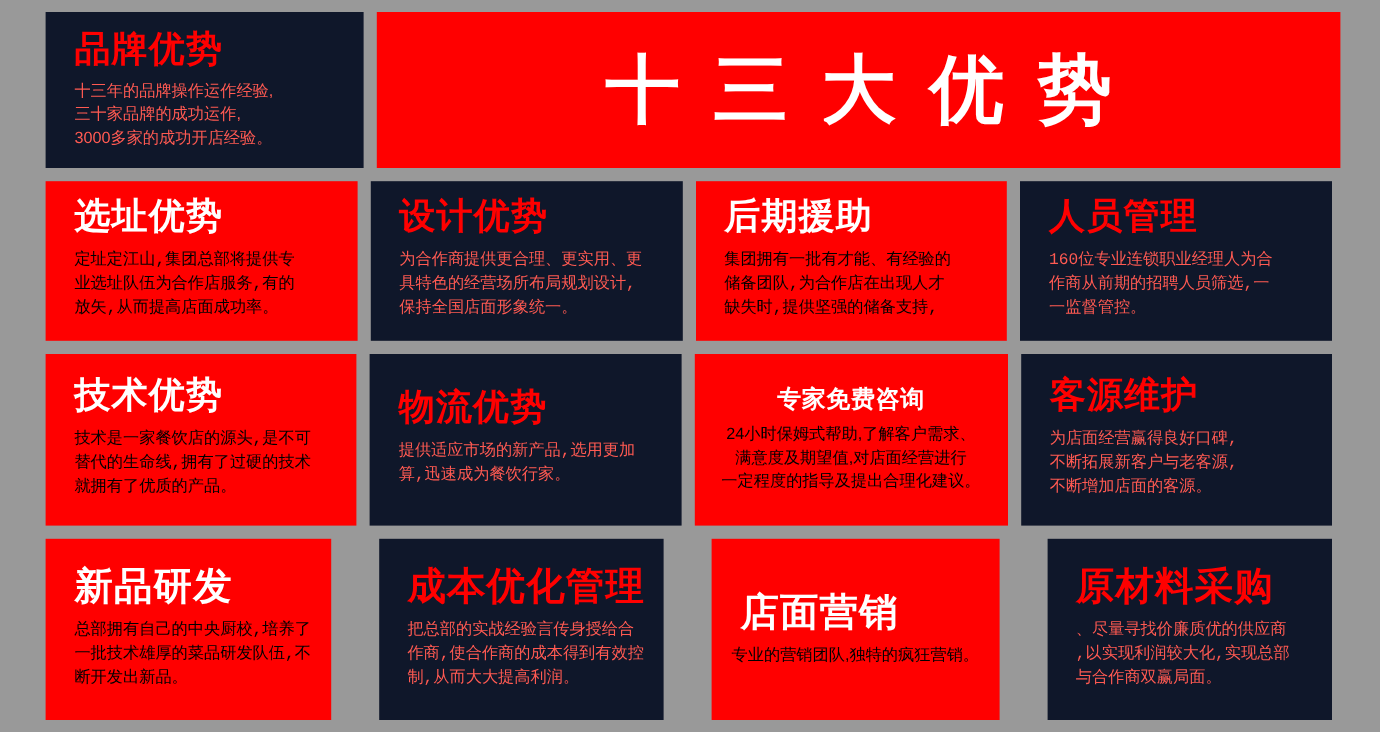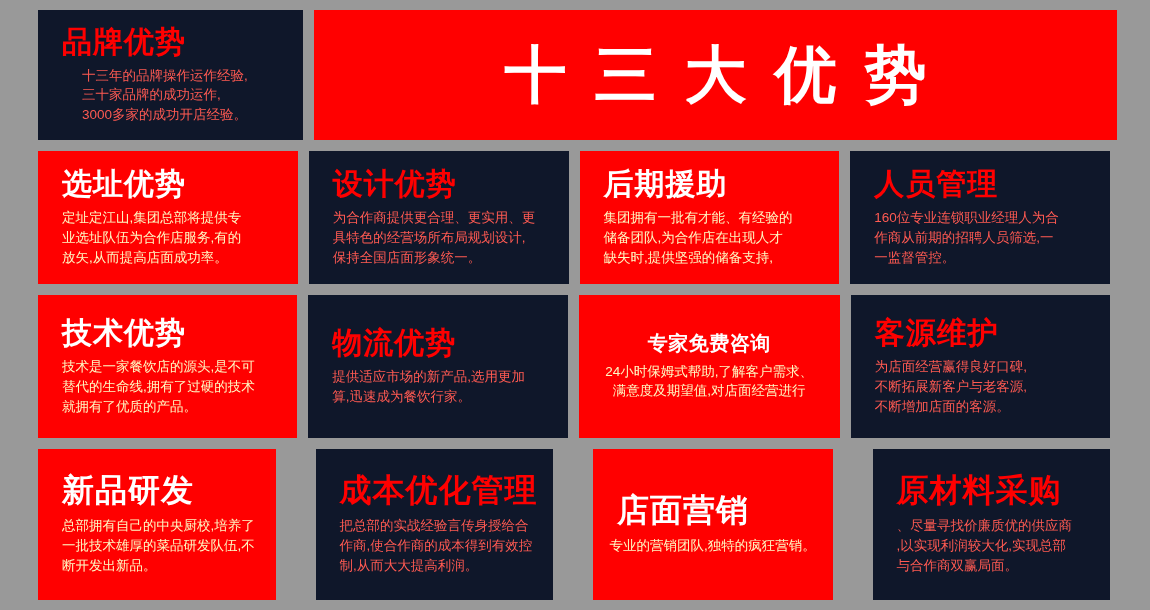--- a/index.html
+++ b/index.html
@@ -88,41 +88,41 @@
     font-weight: bold;
     line-height: 1.12;
     margin-bottom: 7px;
     letter-spacing: 1px;
   }
   .brand .c-body {
     color: #ff5a52;
     font-size: 13.5px;
     line-height: 1.45;
     letter-spacing: 0px;
-    margin-left: 20px;
   }
 
   
   .c-title {
     font-weight: bold;
     line-height: 1.1;
     white-space: nowrap;
   }
   .c-body {
     line-height: 1.47;
   }
 
   .card.white .c-title { color: #ff0000; }
   .card.white .c-body  { color: #ff5a52; }
   .card.red   .c-title { color: #ffffff; }
-  .card.red   .c-body  { color: #fef9c3; }
+  .card.red   .c-body  { color: #000000; }
 
   .pad {
     padding-left: 24px;
     padding-right: 2px;
+    font-family: Liberation Mono, monospace;
   }
   .pad-c {
     padding-left: 14px;
     padding-right: 14px;
     text-align: center;
   }
 
   .t-32 { font-size: 31px; letter-spacing: 1px; margin-bottom: 8px; }
   .t-30 { font-size: 30px; letter-spacing: 1px; margin-bottom: 8px; }
   .t-29 { font-size: 20px; letter-spacing: 0.5px; margin-bottom: 8px; }
@@ -201,20 +201,21 @@
         <div class="c-body b-13 lines">
           <div>提供适应市场的新产品,选用更加</div>
           <div>算,迅速成为餐饮行家。</div>
         </div>
       </div>
       <div class="card red pad-c">
         <div class="c-title t-29">专家免费咨询</div>
         <div class="c-body b-13 lines">
           <div>24小时保姆式帮助,了解客户需求、</div>
           <div>满意度及期望值,对店面经营进行</div>
+          <div>一定程度的指导及提出合理化建议。</div>
         </div>
       </div>
       <div class="card white pad">
         <div class="c-title t-30">客源维护</div>
         <div class="c-body b-13 lines">
           <div>为店面经营赢得良好口碑,</div>
           <div>不断拓展新客户与老客源,</div>
           <div>不断增加店面的客源。</div>
         </div>
       </div>

